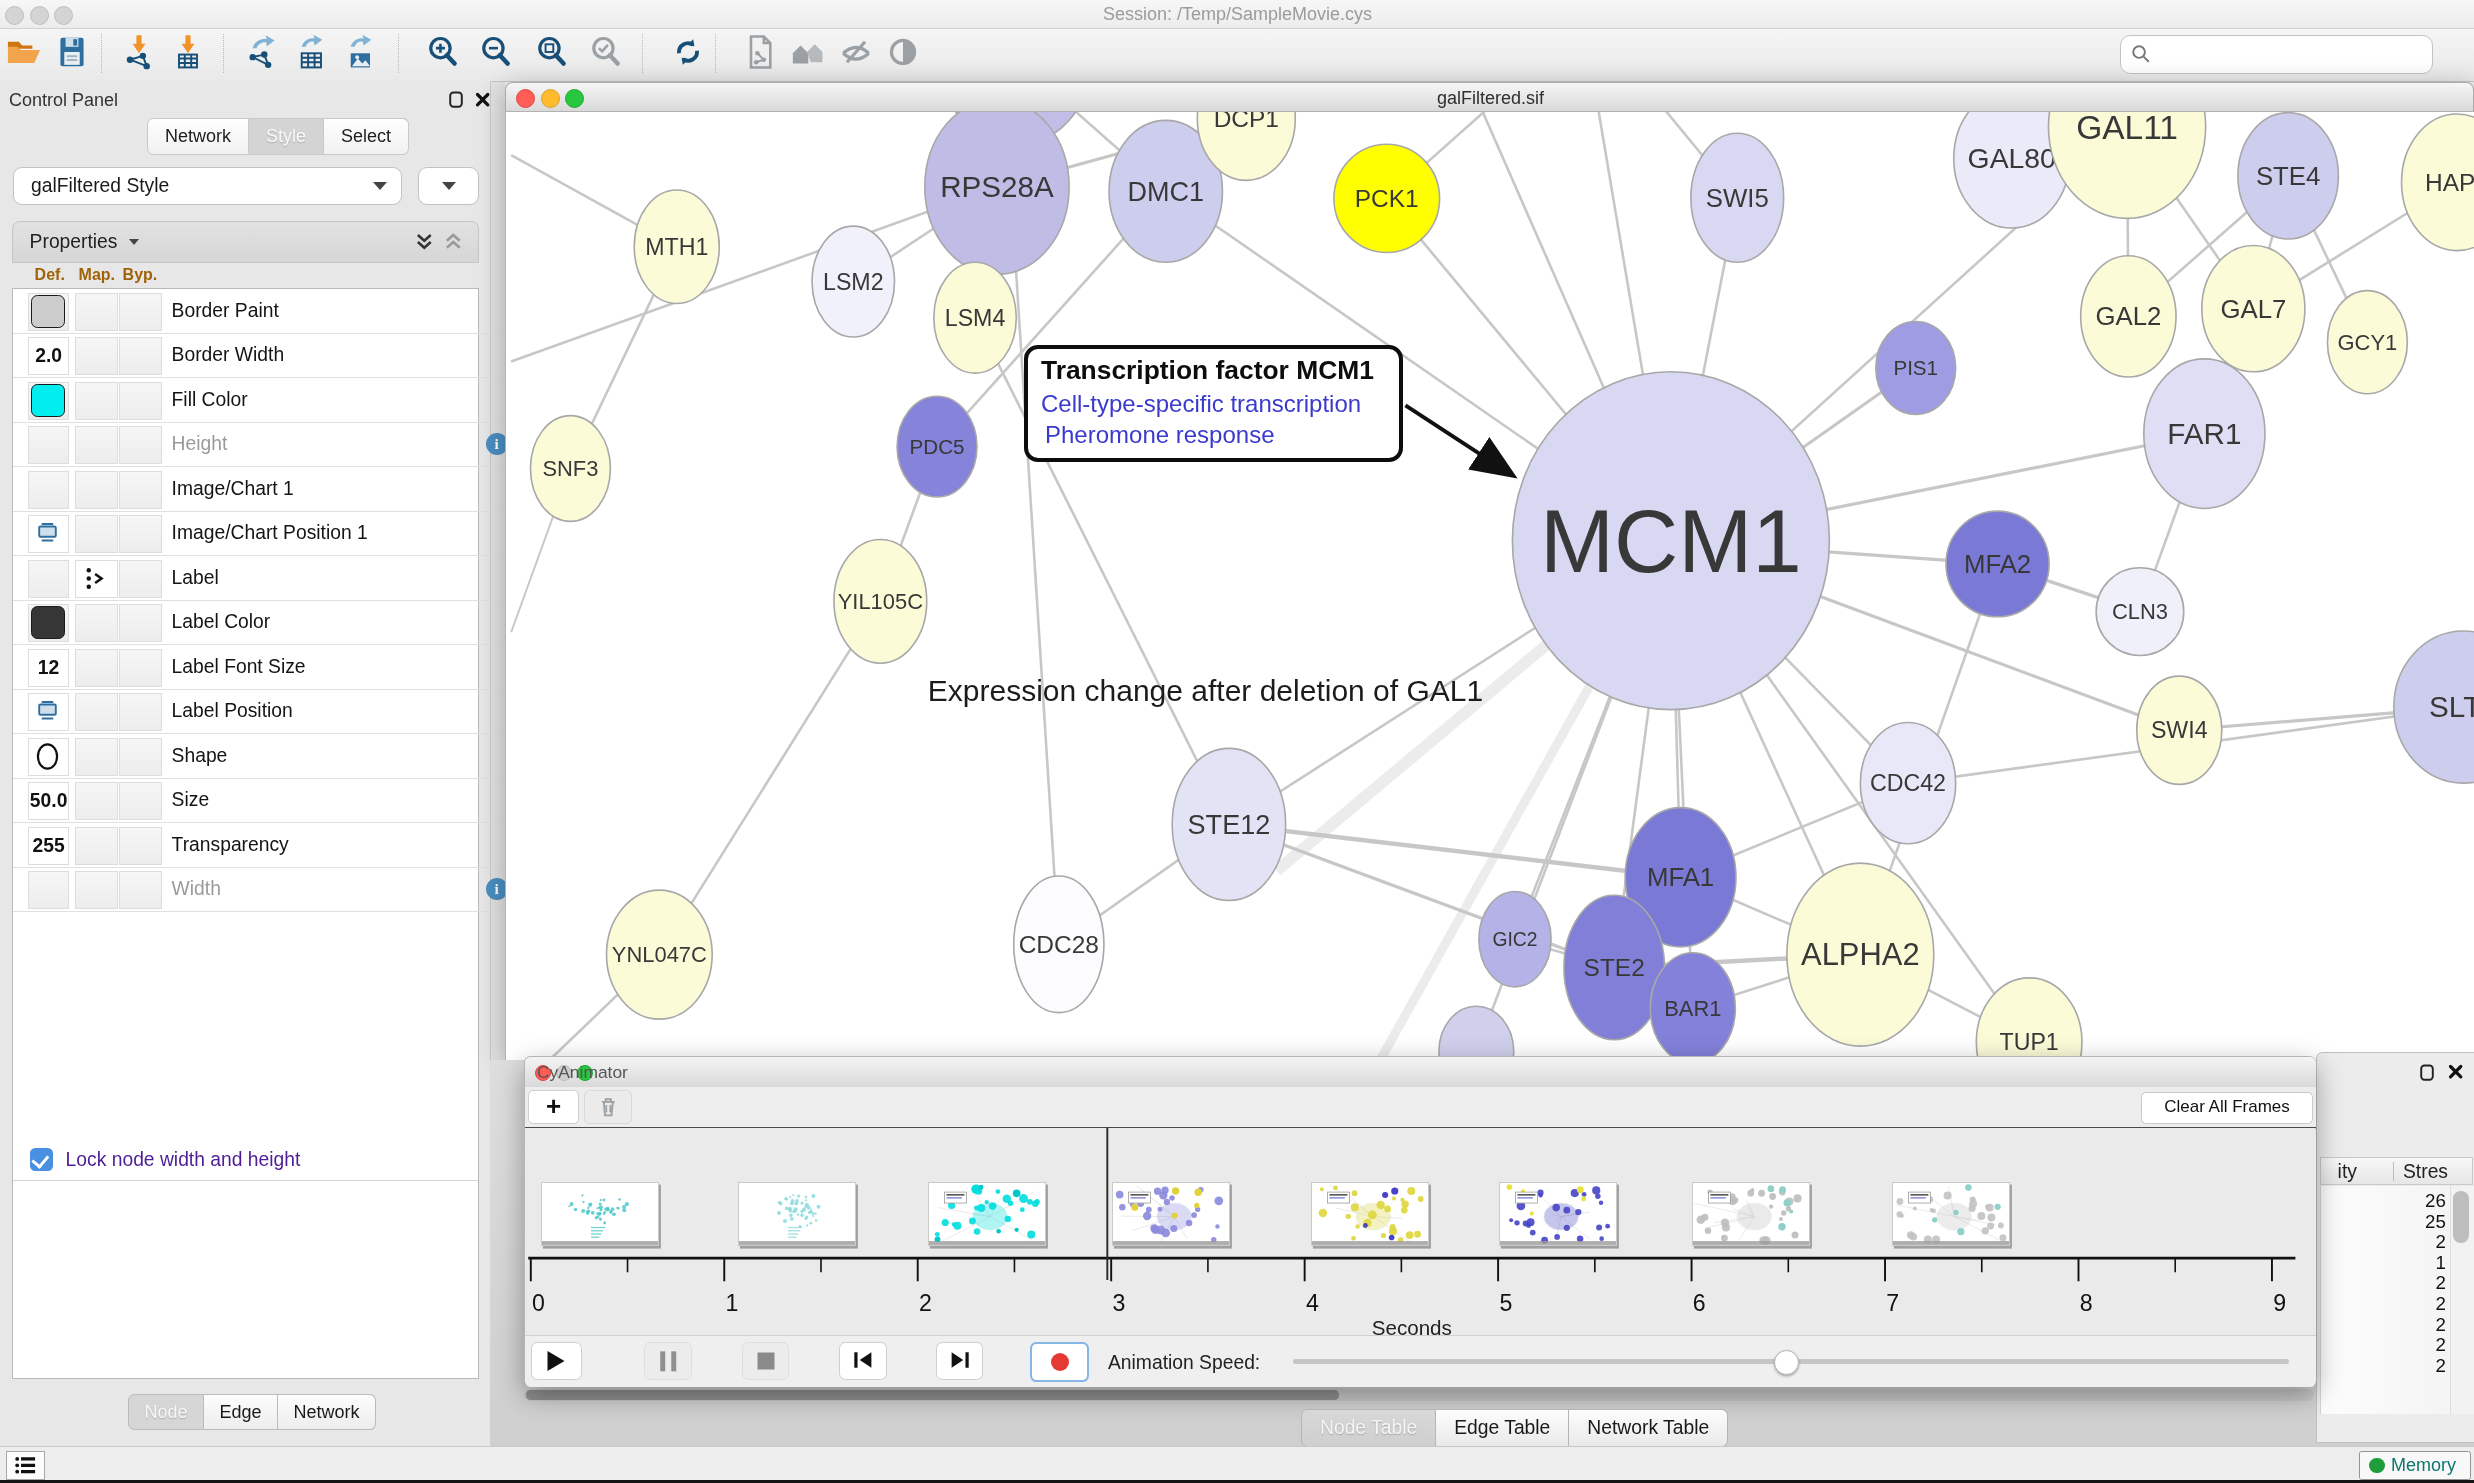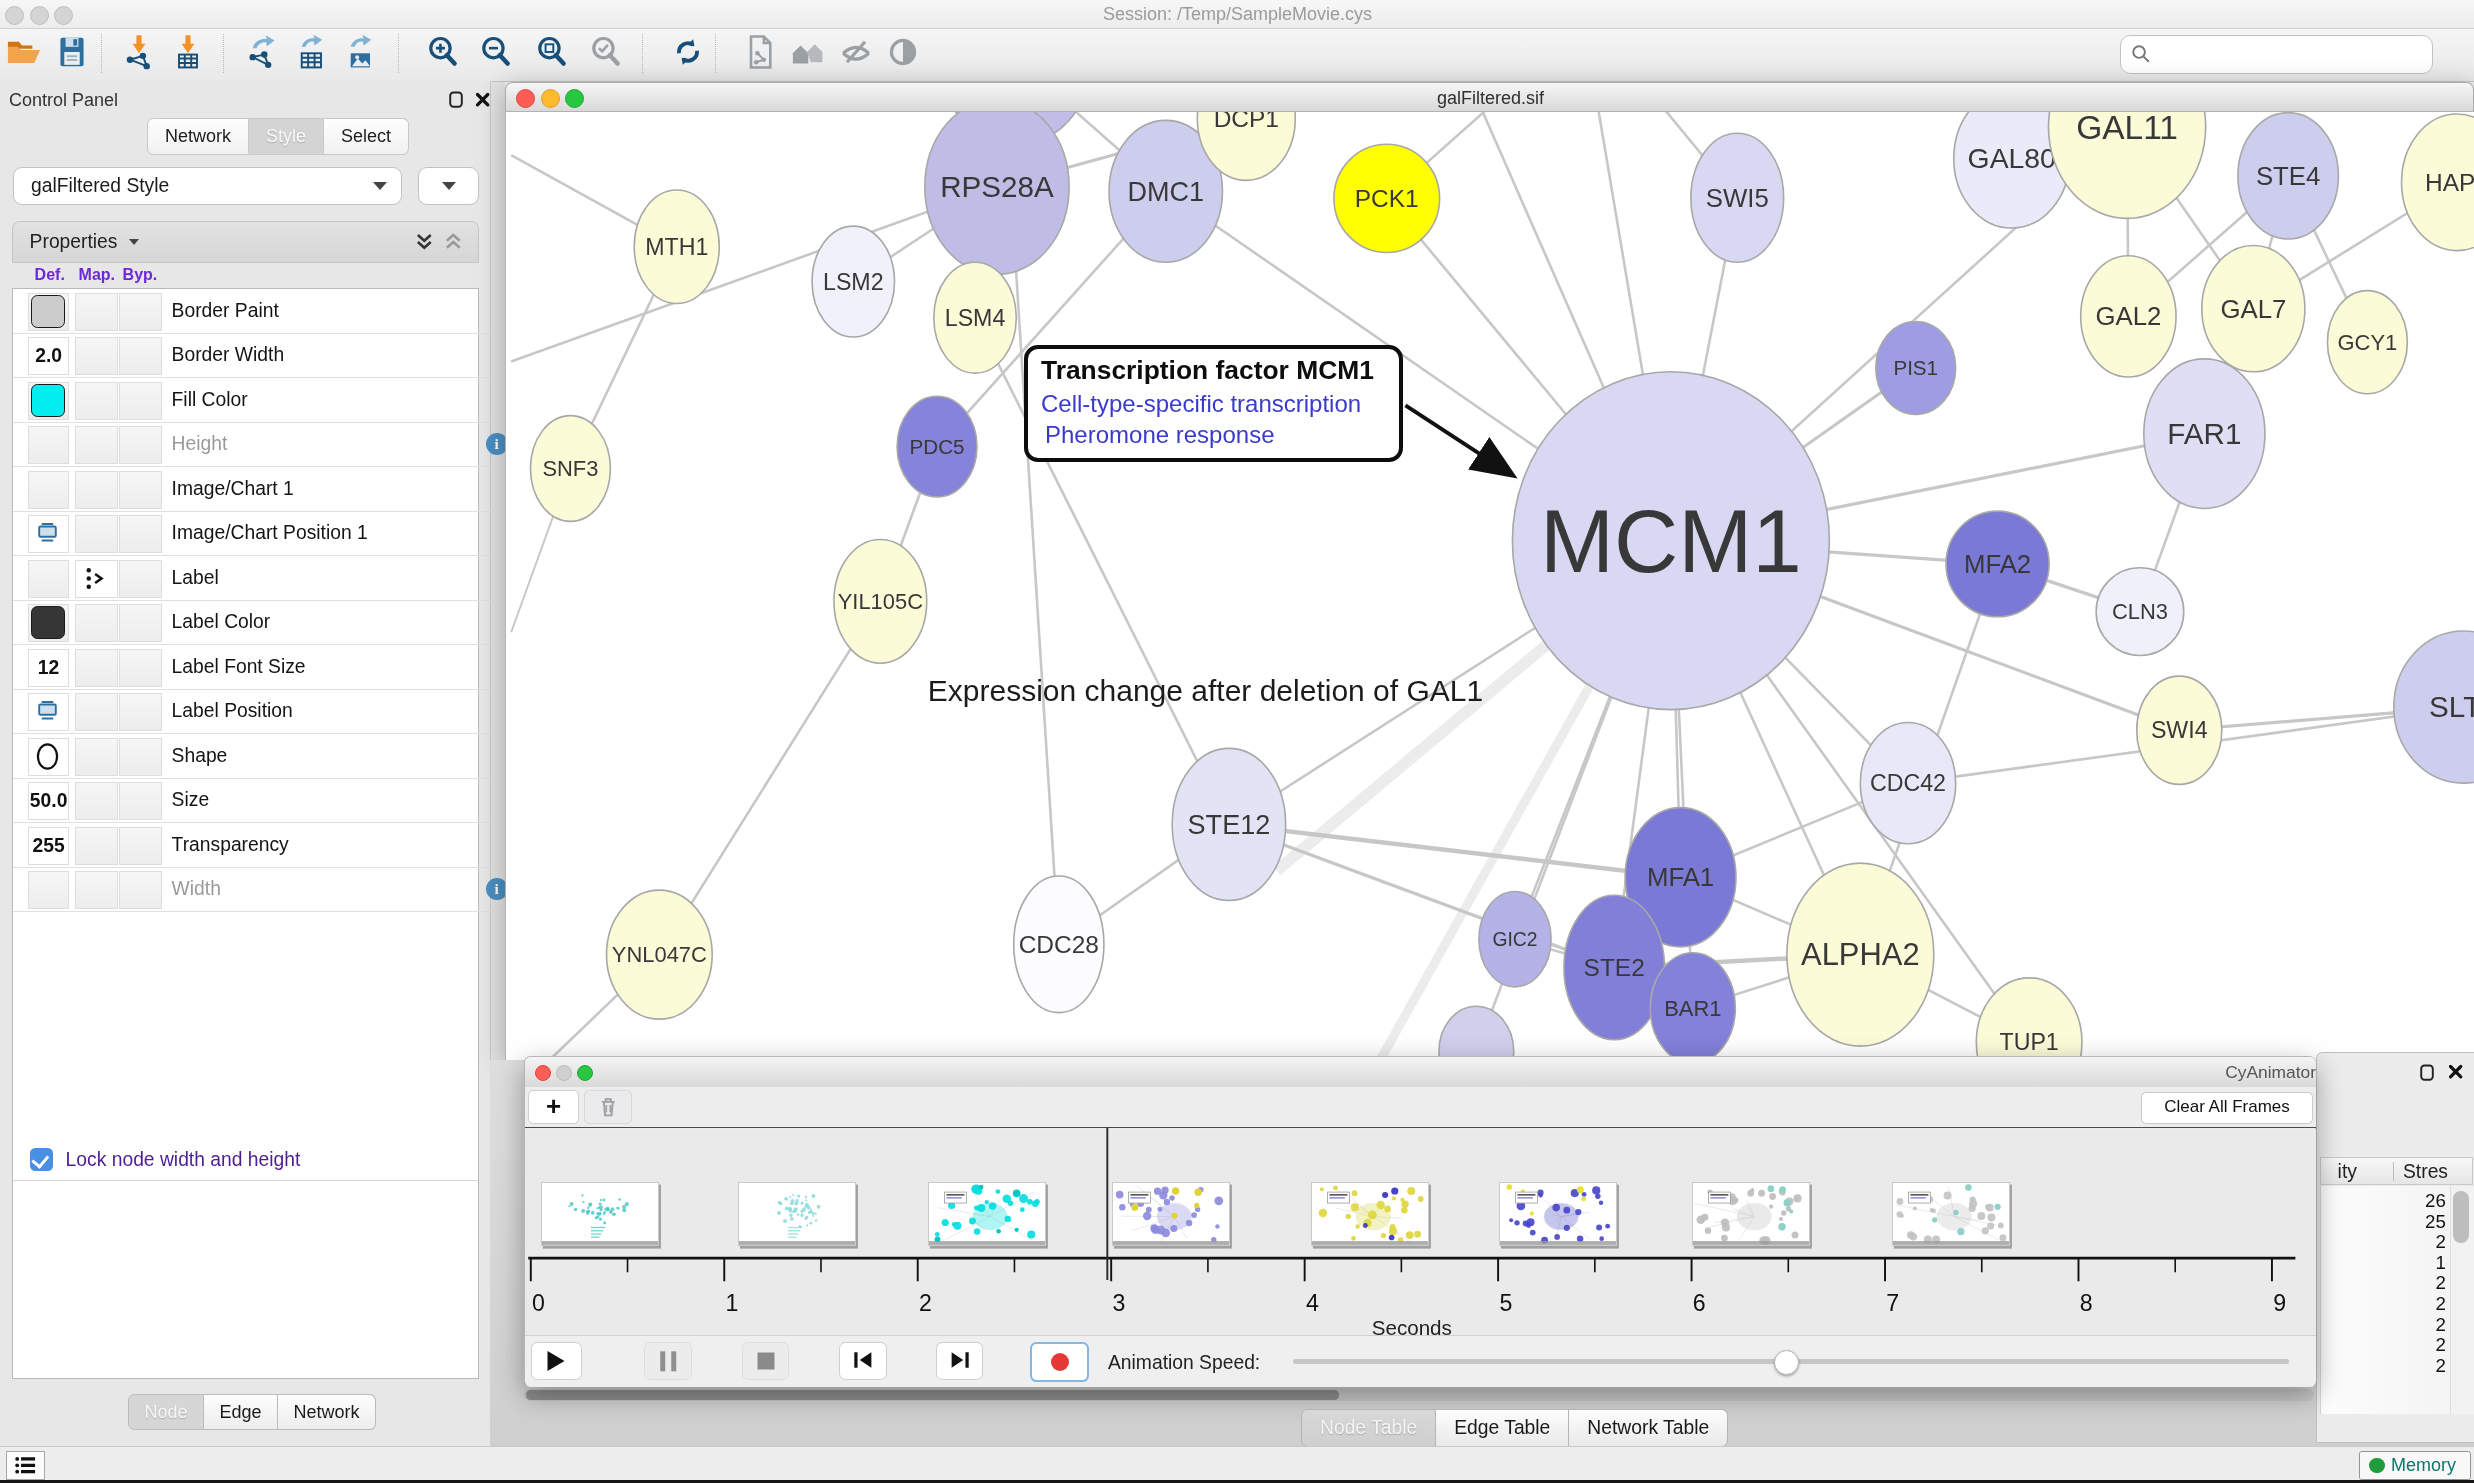--- a/index.html
+++ b/index.html
@@ -25,21 +25,21 @@
   .cptab:first-child{border-left:0.6px solid #c9c9c9;border-radius:6.4px 0 0 6.4px;}
   .cptab:last-child{border-radius:0 6.4px 6.4px 0;}
   .cptab.active{background:#d4d4d4;color:#fafafa;text-shadow:0 0.6px 1.3px #a9a9a9;}
   #style-dd{left:13px;top:86px;width:387px;height:36px;background:#fff;border:1.3px solid #c2c2c2;border-radius:9px;}
   #style-dd .lbl{left:17px;top:0;line-height:35px;font-size:19.3px;color:#1a1a1a;}
   #style-more{left:418px;top:86px;width:59px;height:36px;background:#fff;border:1.3px solid #c2c2c2;border-radius:9px;}
   .caret{width:0;height:0;border-left:7px solid transparent;border-right:7px solid transparent;border-top:8.4px solid #444;}
   #props-header{left:11.6px;top:140px;width:465px;height:40px;background:linear-gradient(#e2e2e2,#d6d6d6);border:0.6px solid #c5c5c5;border-radius:7.7px 7.7px 0 0;}
   #props-header .lbl{left:17px;top:0;line-height:39px;font-size:19.3px;color:#222;}
   #props-cols{left:11.6px;top:182px;width:465px;height:24.5px;}
-  .pcol{font-size:16px;font-weight:bold;color:#6d28d9;top:2.6px;text-align:right;}
+  .pcol{font-size:16px;font-weight:bold;color:#a16207;top:2.6px;text-align:right;}
   #props-box{left:11.6px;top:207px;width:465px;height:1089px;background:#fff;border:0.6px solid #b9b9b9;}
   .prop-row{position:absolute;left:0;width:538px;height:44px;border-bottom:0.6px solid #e0e0e0;}
   .cell{position:absolute;top:3.9px;width:39px;height:36px;background:linear-gradient(#f6f6f6,#ededed);border:0.6px solid #ddd;}
   .cell.c1{left:15.5px;} .cell.c2{left:62px;width:41px;} .cell.c3{left:106px;width:41px;}
   .swatch{position:absolute;left:1.9px;top:1.3px;width:32px;height:31px;border:1.9px solid #1a1a1a;border-radius:6.4px;}
   .deftext{position:absolute;left:0;top:0;width:100%;height:36px;line-height:36px;text-align:center;font-size:19.3px;font-weight:bold;color:#111;background:#fff;}
   .prop-label{position:absolute;left:159px;top:0;height:44px;line-height:44px;font-size:19.3px;color:#141414;}
   .prop-label.dis{color:#9a9a9a;}
   .row-arrow{position:absolute;right:9px;top:15.5px;width:0;height:0;border-top:7px solid transparent;border-bottom:7px solid transparent;border-right:10.3px solid #1c1c1c;}
   .row-arrow.dis{border-right-color:#8f8f8f;}
@@ -77,21 +77,21 @@
   #tp-hdiv{position:absolute;left:72px;top:3.9px;width:0.6px;height:19.3px;background:#bbb;}
   #tp-body{left:2320px;top:1186px;width:130px;height:228px;background:linear-gradient(to right,#fdfdfd,#f4f4f4);border-left:0.6px solid #d5d5d5;}
   .tp-val{position:absolute;right:5.2px;width:39px;font-size:18.7px;color:#111;text-align:right;}
   #tp-vscroll{left:2450px;top:1186px;width:23px;height:228px;background:#f2f2f2;border-left:0.6px solid #ddd;}
   #tp-vthumb{left:2453px;top:1191px;width:16px;height:52px;background:#bdbdbd;border-radius:7.7px;}
   #tp-hscroll{left:524px;top:1389px;width:1790px;height:12.2px;background:#c7c7c7;border-radius:5.8px;}
   #tp-hthumb{left:526px;top:1390px;width:813px;height:9.7px;background:#8e8e8e;border-radius:4.5px;}
   
   #cyanimator{left:524px;top:1056px;width:1792px;height:330px;background:#ededed;border:0.6px solid #b5b5b5;border-radius:6.4px;box-sizing:border-box;box-shadow:0 9px 28px rgba(0,0,0,.35);}
   #cya-titlebar{left:0;top:0;width:1791px;height:30px;background:linear-gradient(#f4f4f4,#d9d9d9);border-bottom:0.6px solid #bdbdbd;border-radius:6.4px 6.4px 0 0;}
-  #cya-title{left:0;top:0;width:1791px;height:30px;line-height:30px;text-align:right;font-size:17.4px;color:#555;}
+  #cya-title{left:0;top:0;width:1791px;height:30px;line-height:30px;text-align:left;font-size:17.4px;color:#555;padding-left:12px;}
   .tl.sm{width:14px;height:14px;top:7.7px;}
   #cya-toolstrip{left:0;top:30px;width:1791px;height:40px;background:#ededed;border-bottom:1.9px solid #4a4a4a;}
   #btn-add-frame{left:3.2px;top:3.2px;width:49px;height:32px;background:#fff;border:0.6px solid #cfcfcf;border-radius:5.2px;text-align:center;line-height:31px;font-size:26px;font-weight:bold;color:#111;}
   #btn-delete-frame{left:59px;top:3.2px;width:46px;height:32px;background:#ebebeb;border:0.6px solid #d8d8d8;border-radius:5.2px;}
   #btn-clear-frames{left:1616px;top:4.5px;width:170px;height:30px;background:#fff;border:0.6px solid #c9c9c9;border-radius:5.2px;text-align:center;line-height:28px;font-size:17px;color:#111;}
   #cya-timeline{left:0;top:72px;width:1791px;height:206px;background:#eaeaea;}
   #cya-svg{position:absolute;left:0;top:0;width:1791px;height:329px;pointer-events:none;}
   .thumb{position:absolute;top:125px;width:116px;height:62px;background:#fff;box-shadow:1.9px 2.6px 0 rgba(110,110,110,.6);border:0.6px solid #cacaca;}
   #cya-controls{left:0;top:278px;width:1791px;height:51px;background:#efefef;border-top:0.6px solid #d2d2d2;border-radius:0 0 6.4px 6.4px;}
   .ctl{position:absolute;top:6.4px;height:36px;background:#fff;border:0.6px solid #cfcfcf;border-radius:6.4px;}

